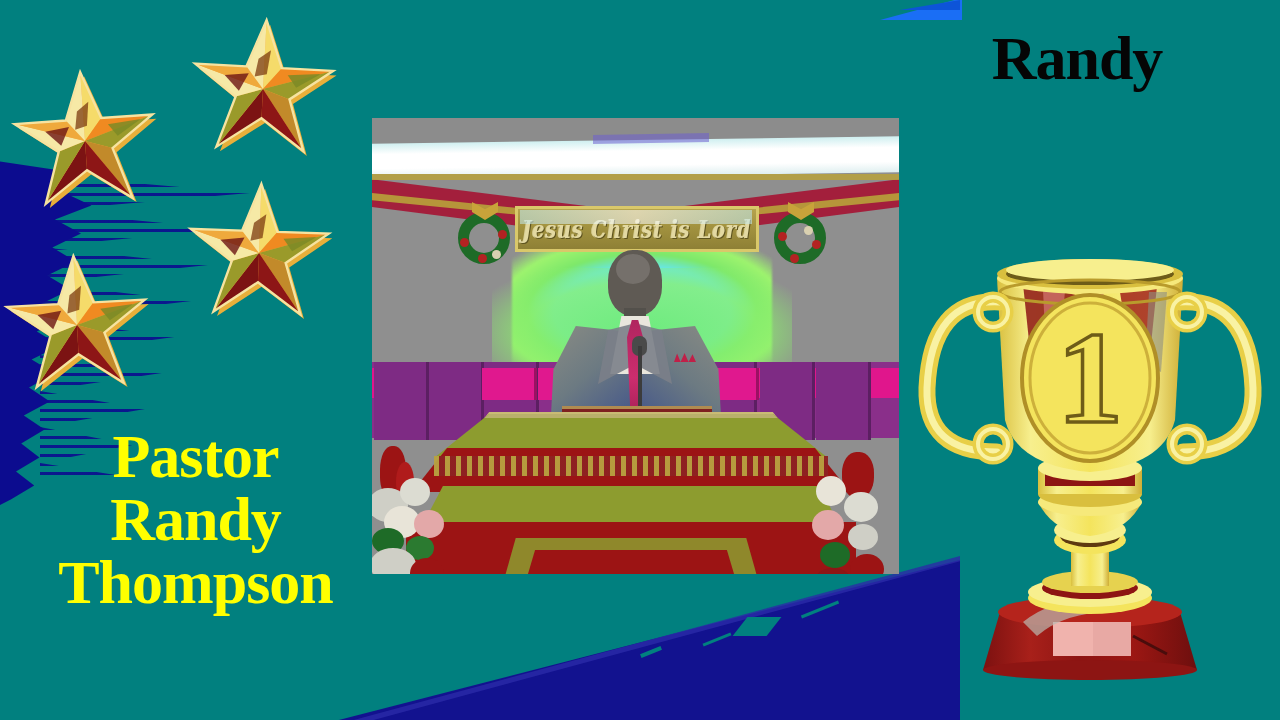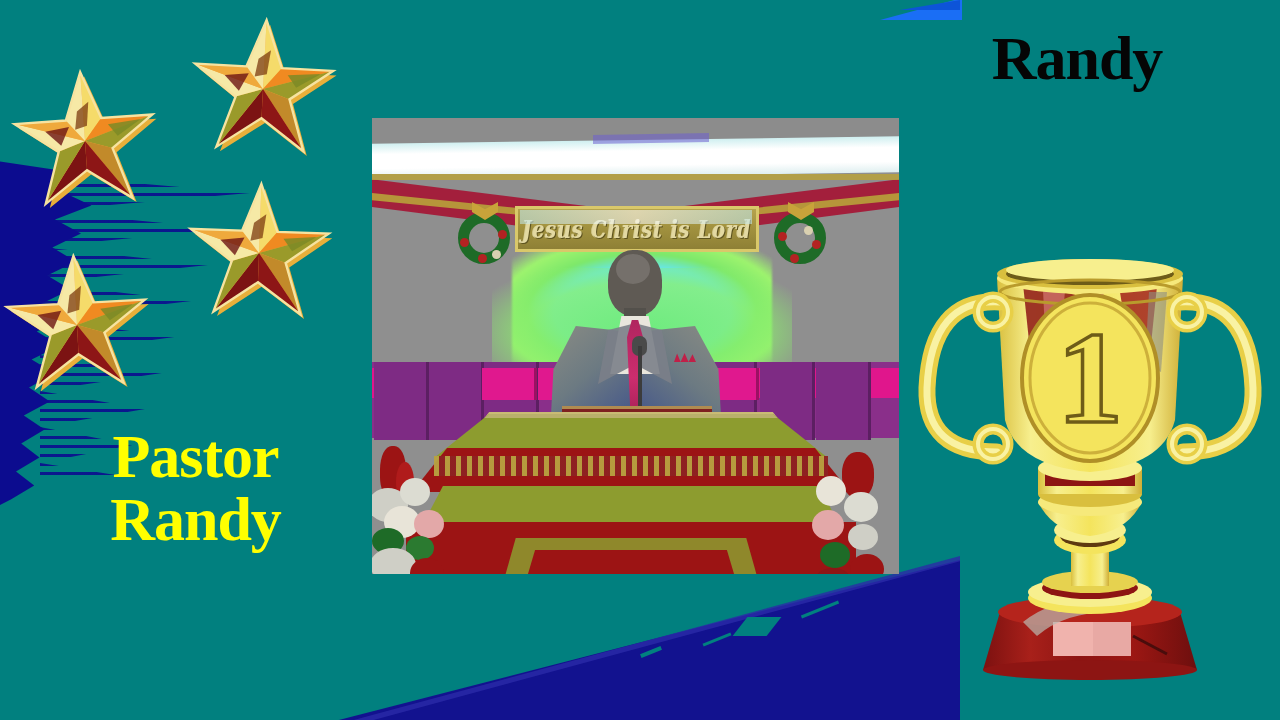--- a/index.html
+++ b/index.html
@@ -635,15 +635,16 @@
     </svg>
   </div>
 
   <div id="title-right">
     <span class="ln ln1">Randy</span>
   </div>
 
   <div id="title-left">
     <span class="ln">Pastor</span>
     <span class="ln">Randy</span>
+    <span class="ln">Thompson</span>
   </div>
 
 </div>
 
 </body></html>

